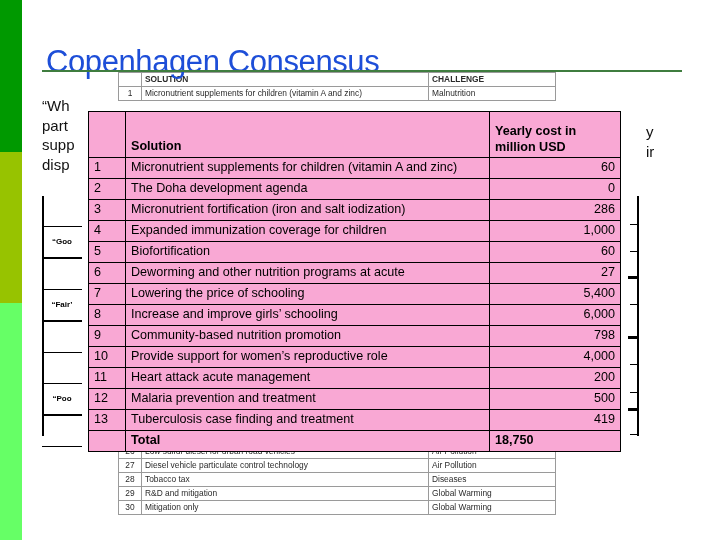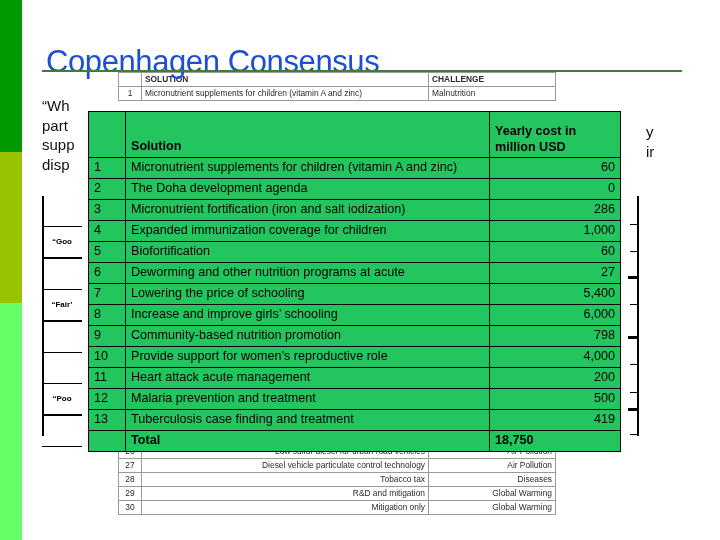--- a/index.html
+++ b/index.html
@@ -80,21 +80,21 @@
     top: 430px;
     width: 438px;
     border-collapse: collapse;
     font-size: 8.4px;
     color: #2b2b2b;
     table-layout: fixed;
   }
   #back-table-bottom td {
     border: 1px solid #9a9a9a;
     padding: 1px 3px;
-    text-align: right;
+    text-align: left;
     line-height: 11px;
     white-space: nowrap;
     overflow: hidden;
   }
 
   
   #back-text {
     position: absolute;
     left: 42px;
     top: 96px;
@@ -171,21 +171,21 @@
     font-size: 12.6px;
   }
   #main-table td, #main-table th {
     border: 1px solid #000000;
     padding: 1px 5px 2px 5px;
     line-height: 17px;
     height: 17px;
     vertical-align: bottom;
     white-space: nowrap;
     overflow: hidden;
-    background: #22c55e;
+    background: #f9a8d4;
   }
   #main-table .col-idx  { width: 26px; text-align: left; }
   #main-table .col-sol  { text-align: left; }
   #main-table .col-cost { width: 120px; text-align: right; }
   #main-table thead th {
     font-weight: bold;
     vertical-align: bottom;
     height: 42px;
     text-align: left;
     white-space: normal;

